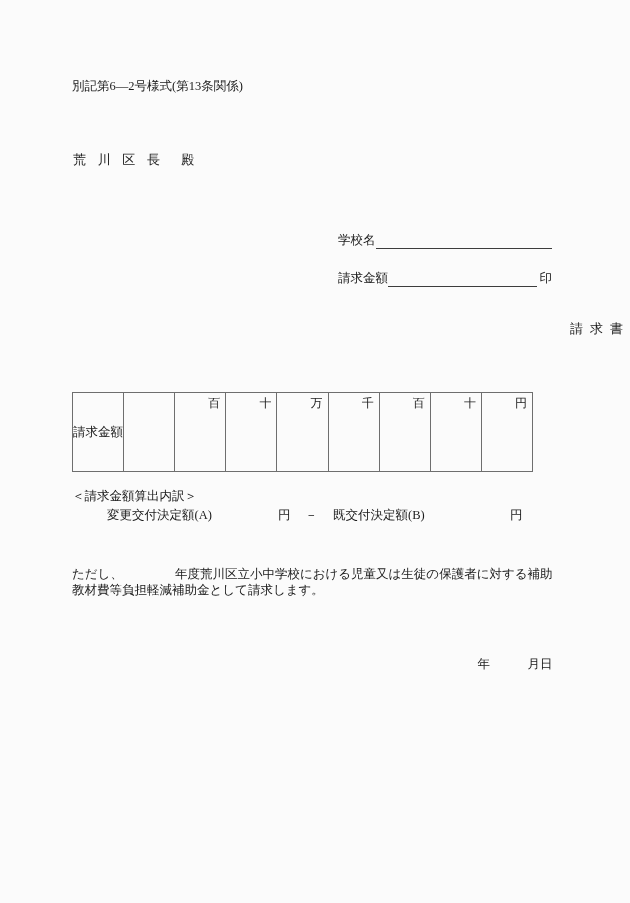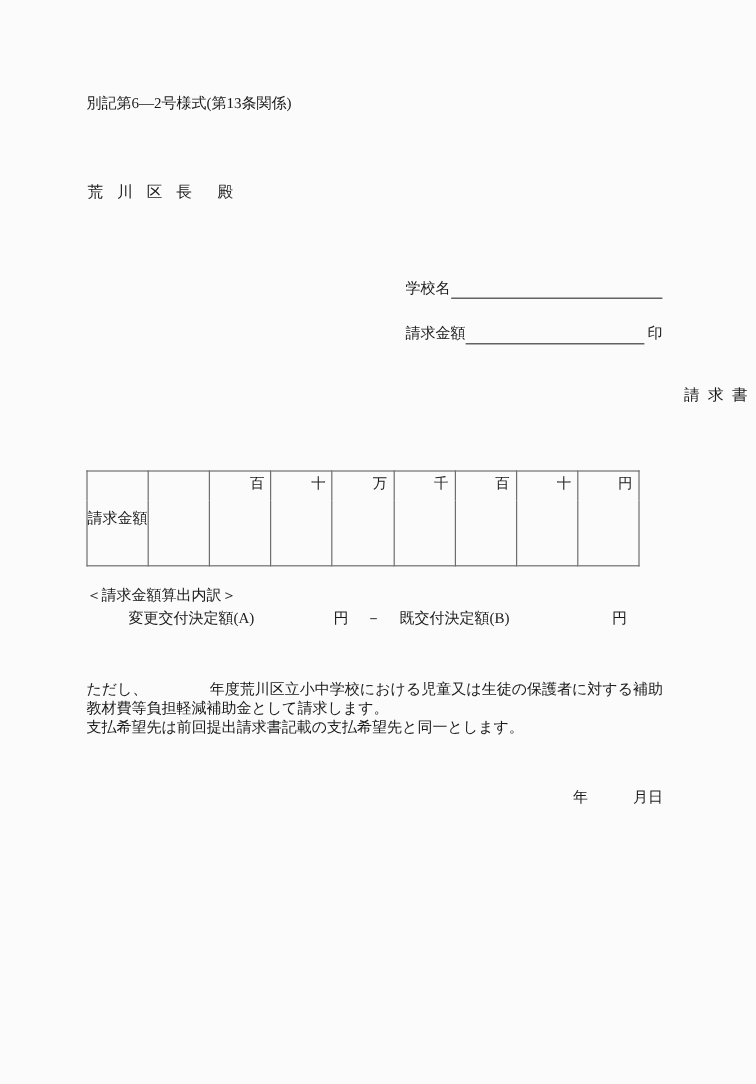--- a/index.html
+++ b/index.html
@@ -223,20 +223,19 @@
   </table>
 
   <div class="abs breakdown-title">＜請求金額算出内訳＞</div>
 
   <div class="breakdown-line">
     <span class="bd-seg bd-label-a">変更交付決定額(A)</span><span class="bd-seg bd-yen-a">円</span><span class="bd-seg bd-minus">－</span><span class="bd-seg bd-label-b">既交付決定額(B)</span><span class="bd-seg">円</span>
   </div>
 
   <div class="body-text">
     <span>ただし、</span><span class="year-gap"></span><span>年度荒川区立小中学校における児童又は生徒の保護者に対する補助教材費等負担軽減補助金として請求します。</span><br>
-    <span>支払希望先は前回提出請求書記載の支払希望先と同一とします。</span>
   </div>
 
   <div class="date-line">
     <span class="date-seg date-year">年</span><span class="date-seg date-month">月</span><span class="date-seg">日</span>
   </div>
 
 </div>
 
 </body></html>

